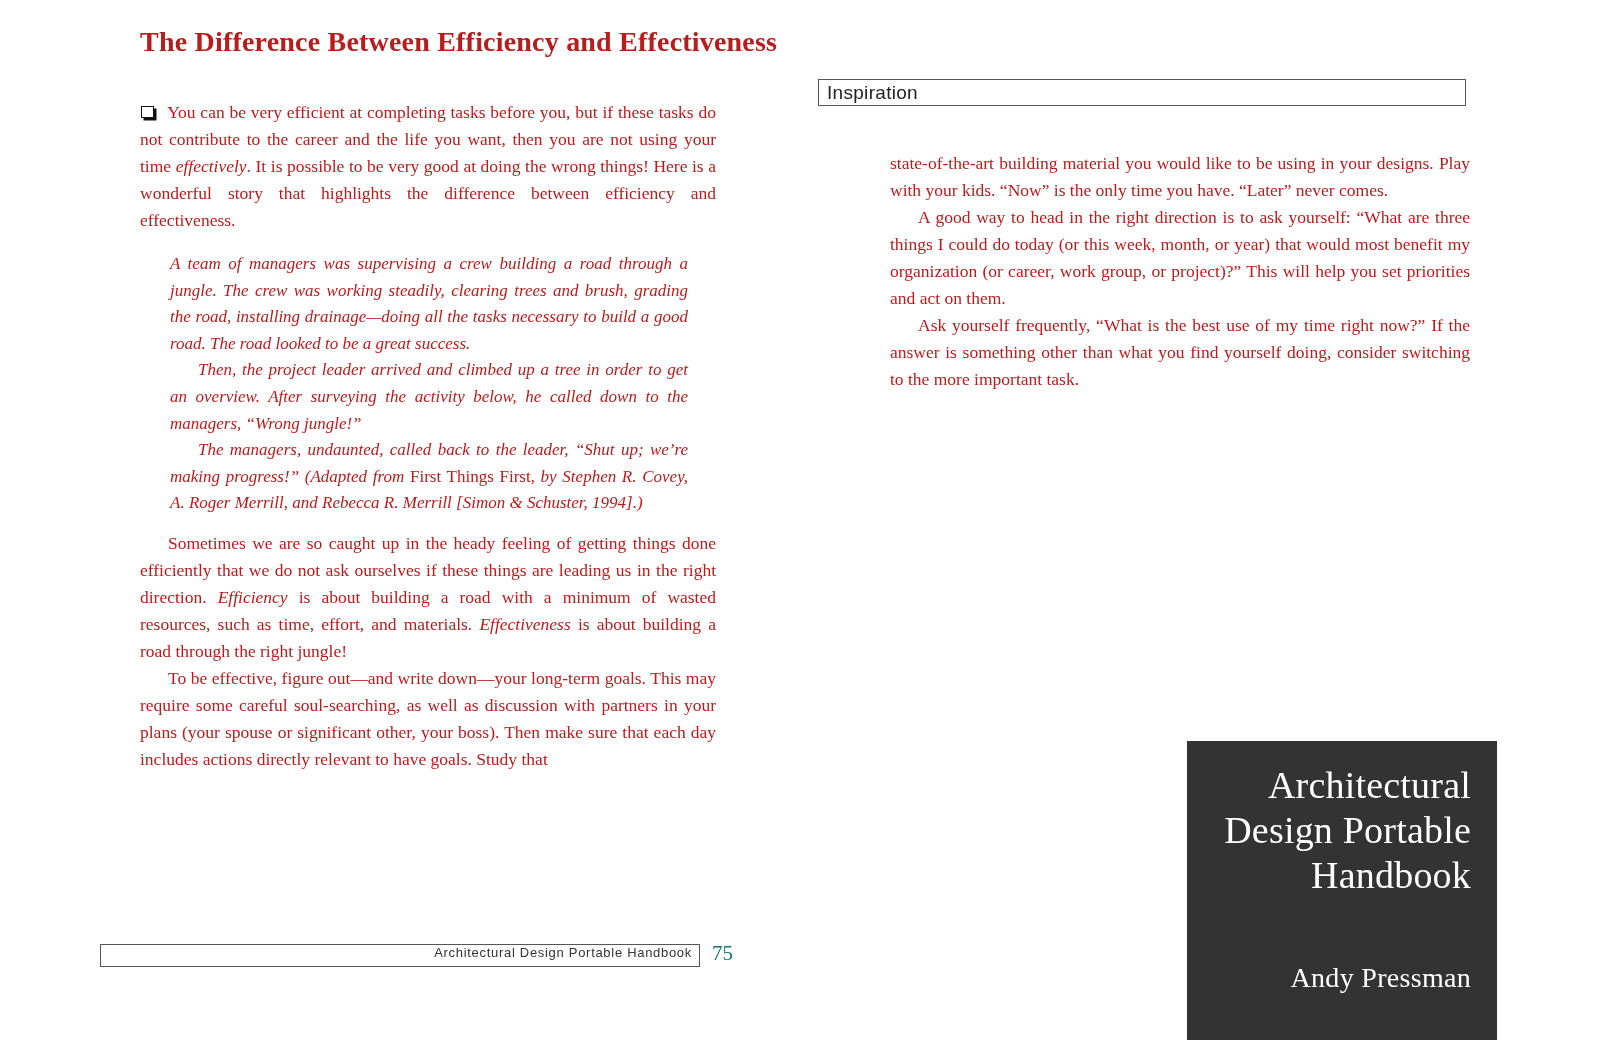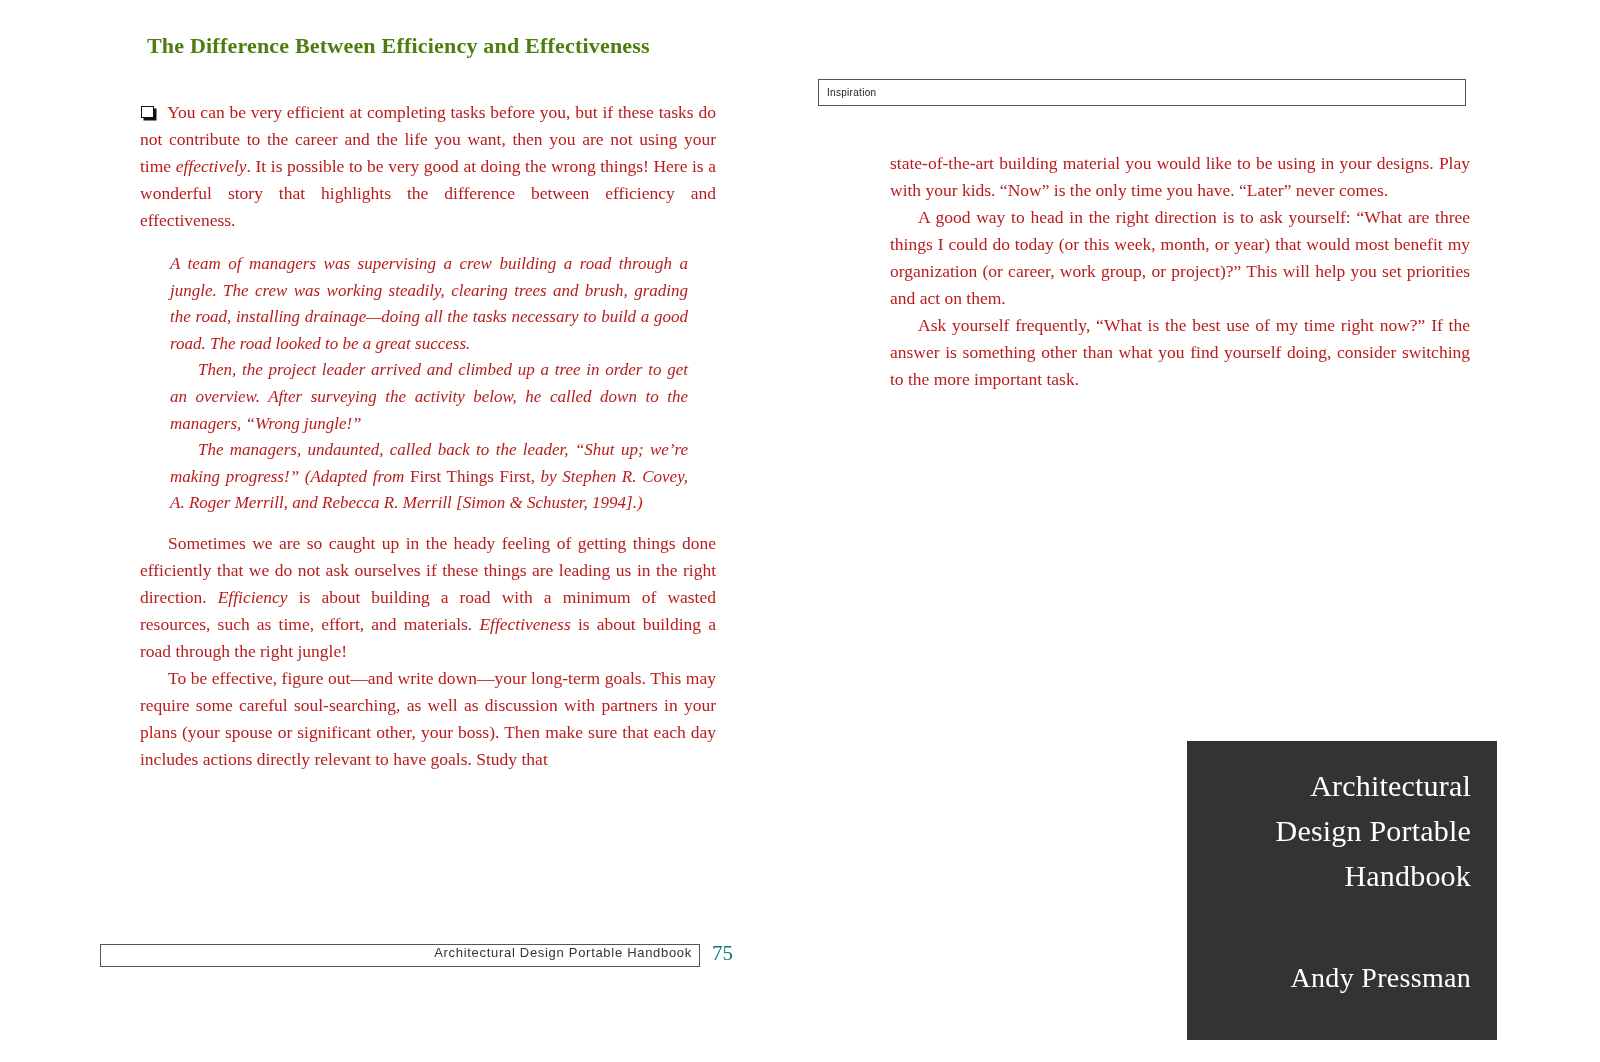--- a/index.html
+++ b/index.html
@@ -2,22 +2,22 @@
 <html><head>
 <meta charset="utf-8">
 <style>
   html,body{margin:0;padding:0;}
   body{
     width:1600px;height:1062px;background:#ffffff;position:relative;overflow:hidden;
     font-family:"Liberation Serif","DejaVu Serif",serif;color:#1f1f1f;
     -webkit-font-smoothing:antialiased;
   }
   h1.page-title{
-    position:absolute;left:140px;top:26px;margin:7px;
-    font-size:22px;font-weight:700;letter-spacing:0.2px;color:#4d7c0f;
+    position:absolute;left:140px;top:26px;margin:0;
+    font-size:28px;font-weight:700;letter-spacing:0.2px;color:#b91c1c;
   }
   .col{position:absolute;text-align:justify;font-size:17.5px;line-height:27px;color:#b91c1c;}
   .left-col{left:140px;top:99px;width:576px;}
   .right-col{left:890px;top:150px;width:580px;}
   p.para{margin:0;padding:0;}
   p.para.indent{text-indent:28px;}
   .quote{
     margin:17px 28px 13px 30px;
     font-style:italic;font-size:17px;line-height:26.6px;font-family:Liberation Serif, serif;
   }
@@ -34,30 +34,30 @@
     font-family:"Liberation Sans",sans-serif;font-size:13px;letter-spacing:0.7px;color:#333;
     display:flex;align-items:flex-start;justify-content:flex-end;padding-right:7px;
   }
   .page-number{
     position:absolute;left:712px;top:941px;
     font-size:21px;color:#0f766e;font-family:"Liberation Serif",serif;
   }
   .header-bar{
     position:absolute;left:818px;top:79px;width:648px;height:27px;
     border:1px solid #555;box-sizing:border-box;
-    font-family:"Liberation Sans",sans-serif;font-size:10px;letter-spacing:0.3px;color:#222;
+    font-family:"Liberation Sans",sans-serif;font-size:19px;letter-spacing:0.3px;color:#222;
     display:flex;align-items:center;padding-left:8px;
   }
   .cover-box{
     position:absolute;left:1187px;top:741px;width:310px;height:299px;
     box-sizing:border-box;text-align:right;
     color:#ffffff;padding:22px 26px 0 26px;
   }
   .cover-title{
-    font-size:30px;line-height:45px;font-weight:400;letter-spacing:0.2px;
+    font-size:38px;line-height:45px;font-weight:400;letter-spacing:0.2px;
     font-family:"Liberation Serif","DejaVu Serif",serif;
   }
   .cover-author{
     margin-top:64px;font-size:28px;font-weight:400;letter-spacing:0.3px;
     font-family:"Liberation Serif","DejaVu Serif",serif;
   }
 </style>
 </head>
 <body>
 

